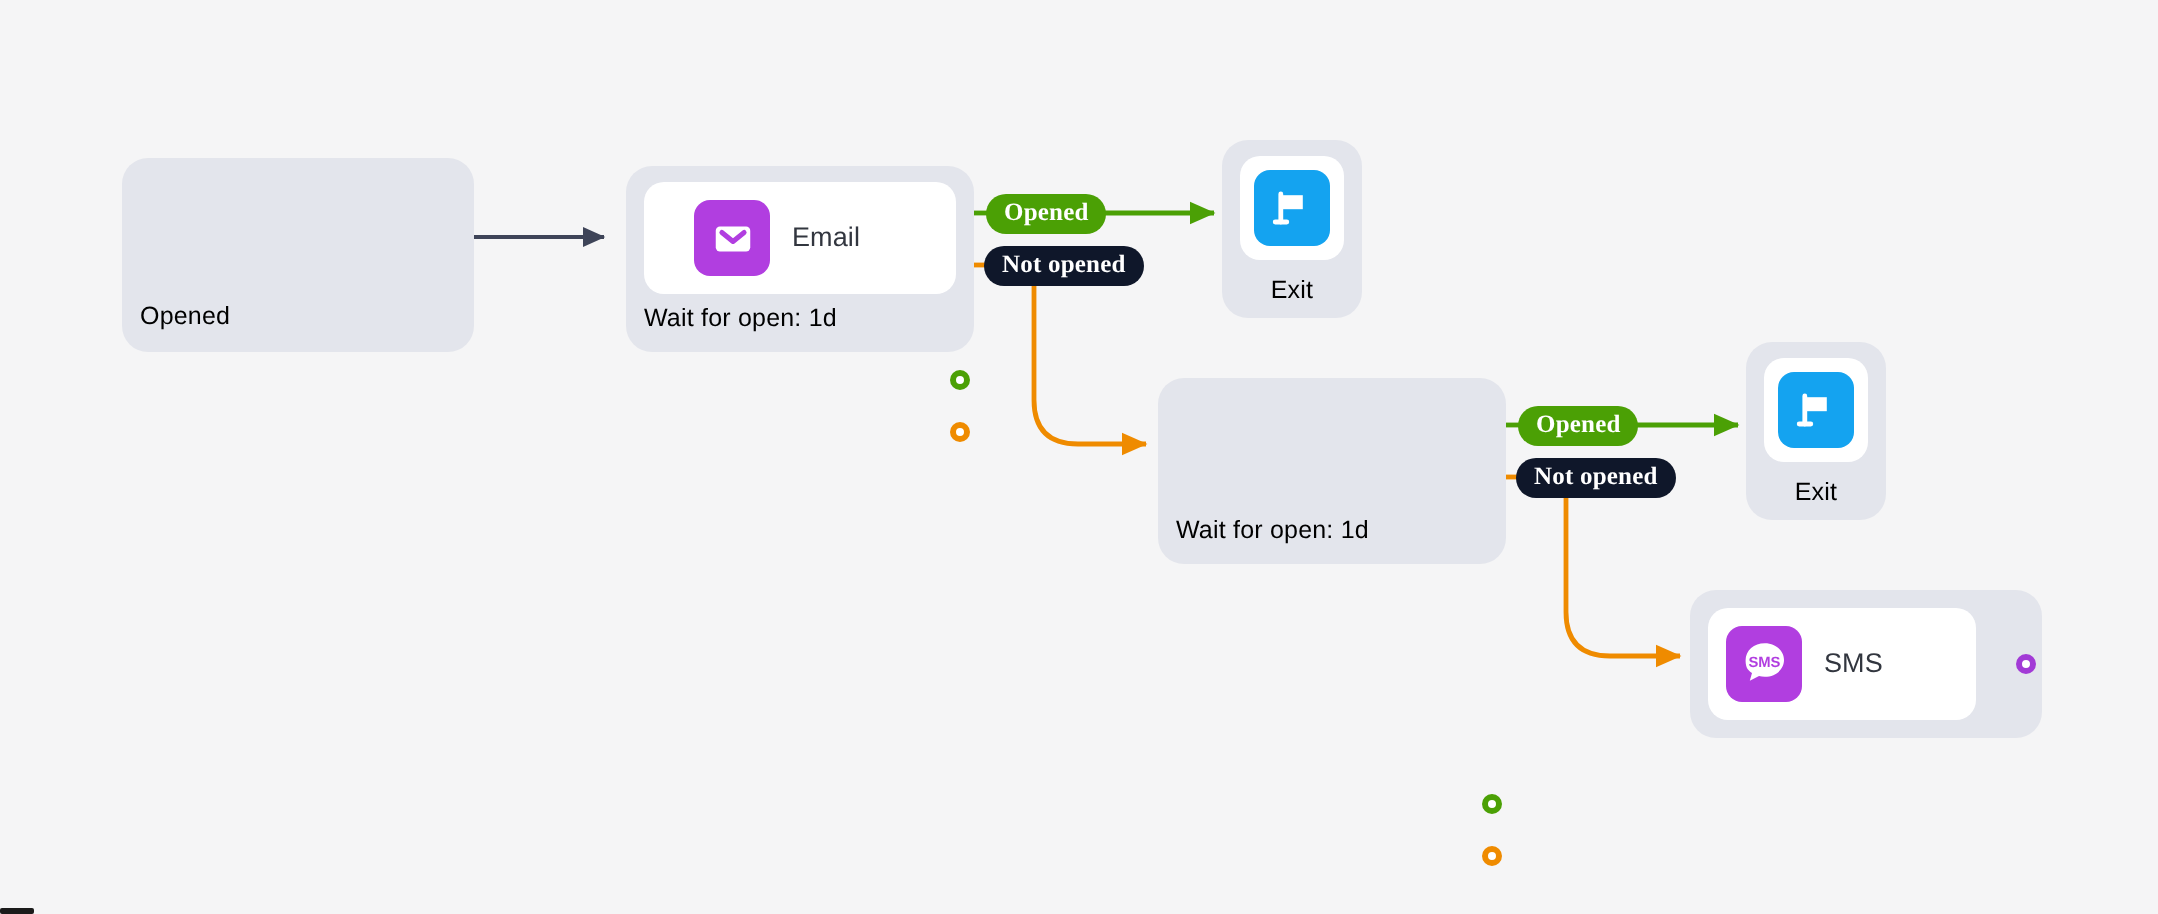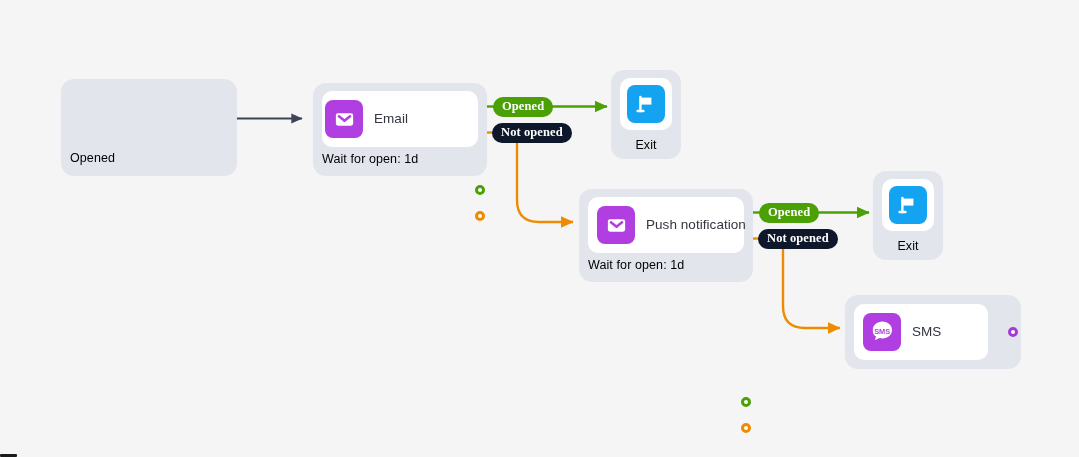--- a/index.html
+++ b/index.html
@@ -145,21 +145,21 @@
       <line x1="750" y1="238.5" x2="759" y2="238.5" stroke="#ef8b00" stroke-width="2.4"></line>
       <path d="M783,249 L783,306 Q783,328 805,328 L840,328" fill="none" stroke="#ef8b00" stroke-width="2.4" marker-end="url(#arrow-orange)"></path>
     </g>
   </svg>
 
   <div class="node" style="left:61px; top:79px; width:176px; height:97px;">
     <span class="node-foot" style="left:9px; top:72px;">Opened</span>
   </div>
 
   <div class="node" style="left:313px; top:83px; width:174px; height:93px;">
-    <div class="node-card" style="left:9px; top:8px; width:156px; height:56px; padding-left:3px;">
+    <div class="node-card" style="left:9px; top:8px; width:156px; height:56px; padding-left:25px;">
       <span class="icon-tile purple">
         <svg width="23" height="23" viewBox="0 0 24 24" aria-hidden="true">
           <rect x="3" y="5.5" width="18" height="13" rx="2.2" fill="#ffffff"></rect>
           <path d="M6.2 8.6 L12 13.3 L17.8 8.6" stroke="#b13ee0" stroke-width="2.6" fill="none" stroke-linecap="round" stroke-linejoin="round"></path>
         </svg>
       </span>
       <span class="node-label" style="margin-left:11px;">Email</span>
     </div>
     <span class="port green" style="left:162px; top:101.5px;"></span>
     <span class="port orange" style="left:162px; top:127.5px;"></span>
@@ -176,29 +176,20 @@
           <path d="M6.4 5 L6.4 19" stroke="#ffffff" stroke-width="2.4" stroke-linecap="round"></path>
           <path d="M6.4 5.6 H17.4 V12.6 H6.4 Z" fill="#ffffff"></path>
           <path d="M3.6 19 H9.4" stroke="#ffffff" stroke-width="2.4" stroke-linecap="round"></path>
         </svg>
       </span>
     </div>
     <span class="node-foot" style="left:0; top:68px; width:70px; text-align:center;">Exit</span>
   </div>
 
   <div class="node" style="left:579px; top:189px; width:174px; height:93px;">
-    <div class="node-card" style="left:9px; top:8px; width:156px; height:56px; padding-left:9px;">
-      <span class="icon-tile purple">
-        <svg width="23" height="23" viewBox="0 0 24 24" aria-hidden="true">
-          <rect x="3" y="5.5" width="18" height="13" rx="2.2" fill="#ffffff"></rect>
-          <path d="M6.2 8.6 L12 13.3 L17.8 8.6" stroke="#b13ee0" stroke-width="2.6" fill="none" stroke-linecap="round" stroke-linejoin="round"></path>
-        </svg>
-      </span>
-      <span class="node-label" style="margin-left:11px; white-space:nowrap;">Push notification</span>
-    </div>
     <span class="port green" style="left:162px; top:207.5px;"></span>
     <span class="port orange" style="left:162px; top:233.5px;"></span>
     <span class="node-foot" style="left:9px; top:69px;">Wait for open: 1d</span>
   </div>
 
   <div class="pill green" style="left:759px; top:202.5px;">Opened</div>
   <div class="pill orange" style="left:758px; top:228.5px;">Not opened</div>
 
   <div class="node" style="left:873px; top:171px; width:70px; height:89px;">
     <div class="node-card" style="left:9px; top:8px; width:52px; height:52px; justify-content:center;">

